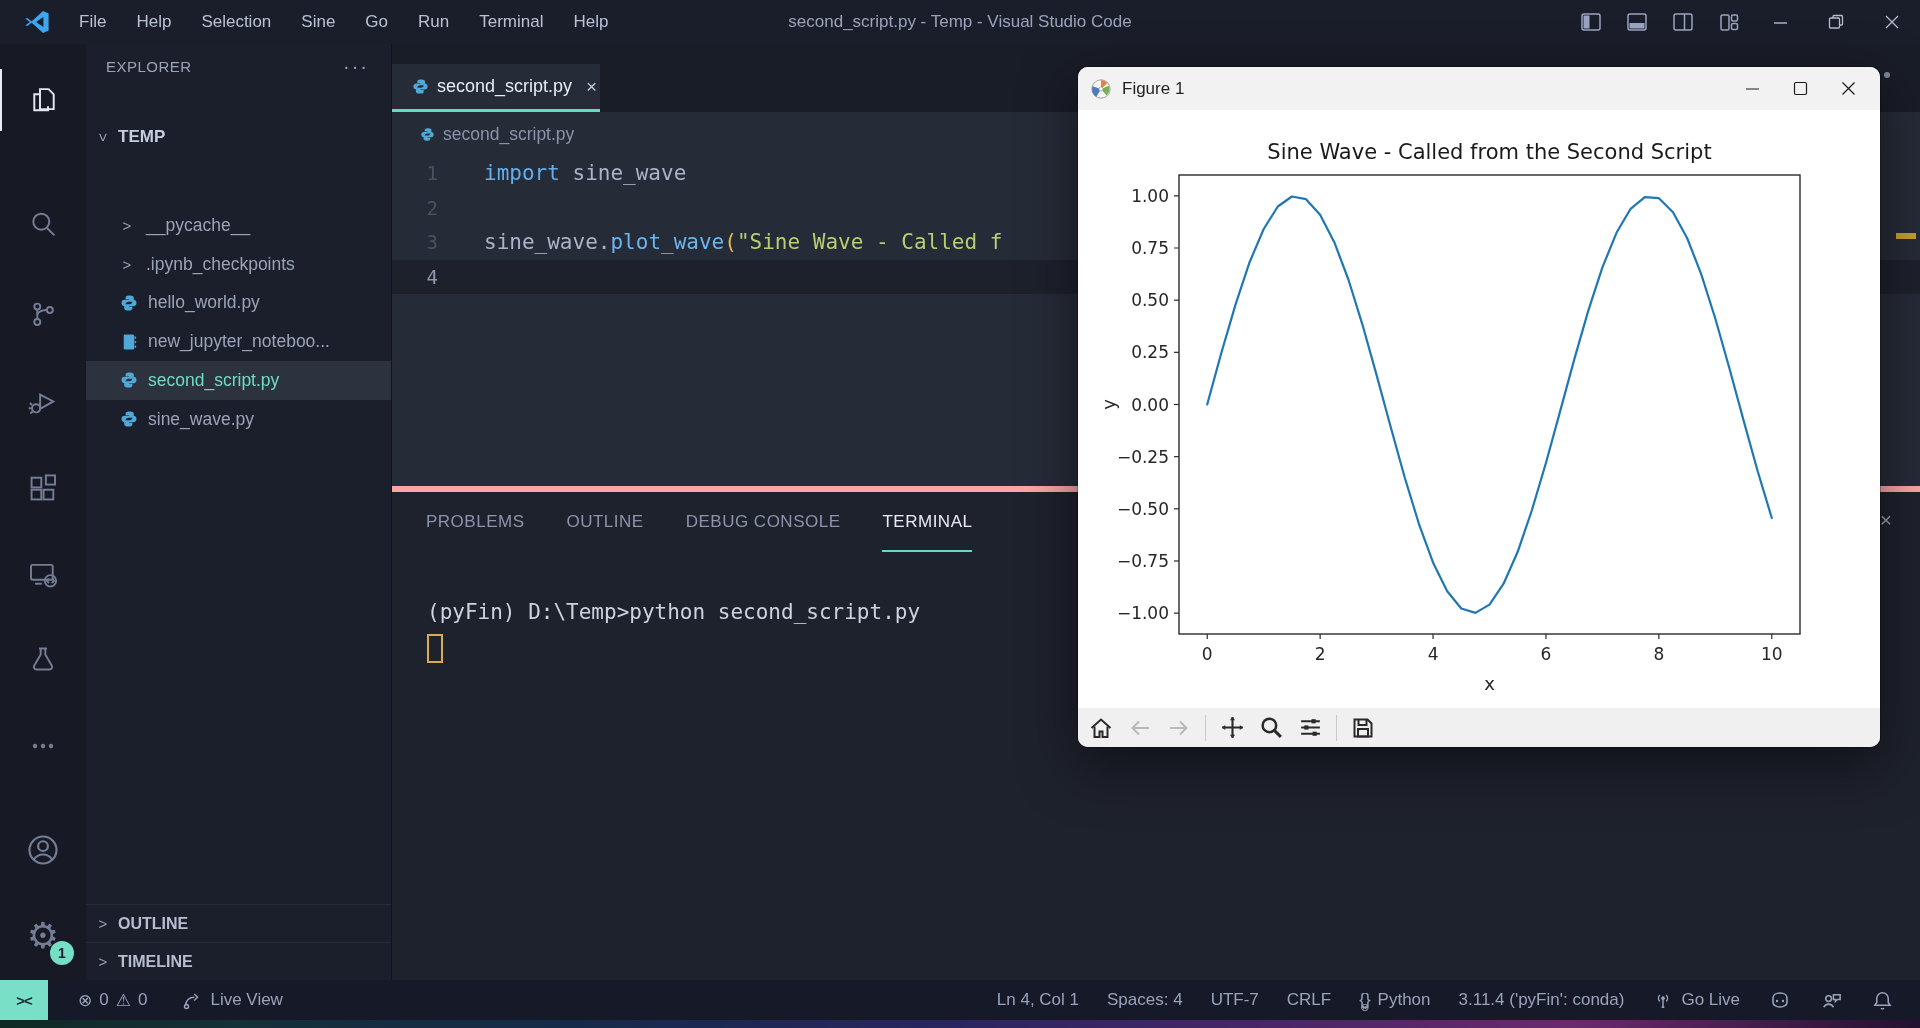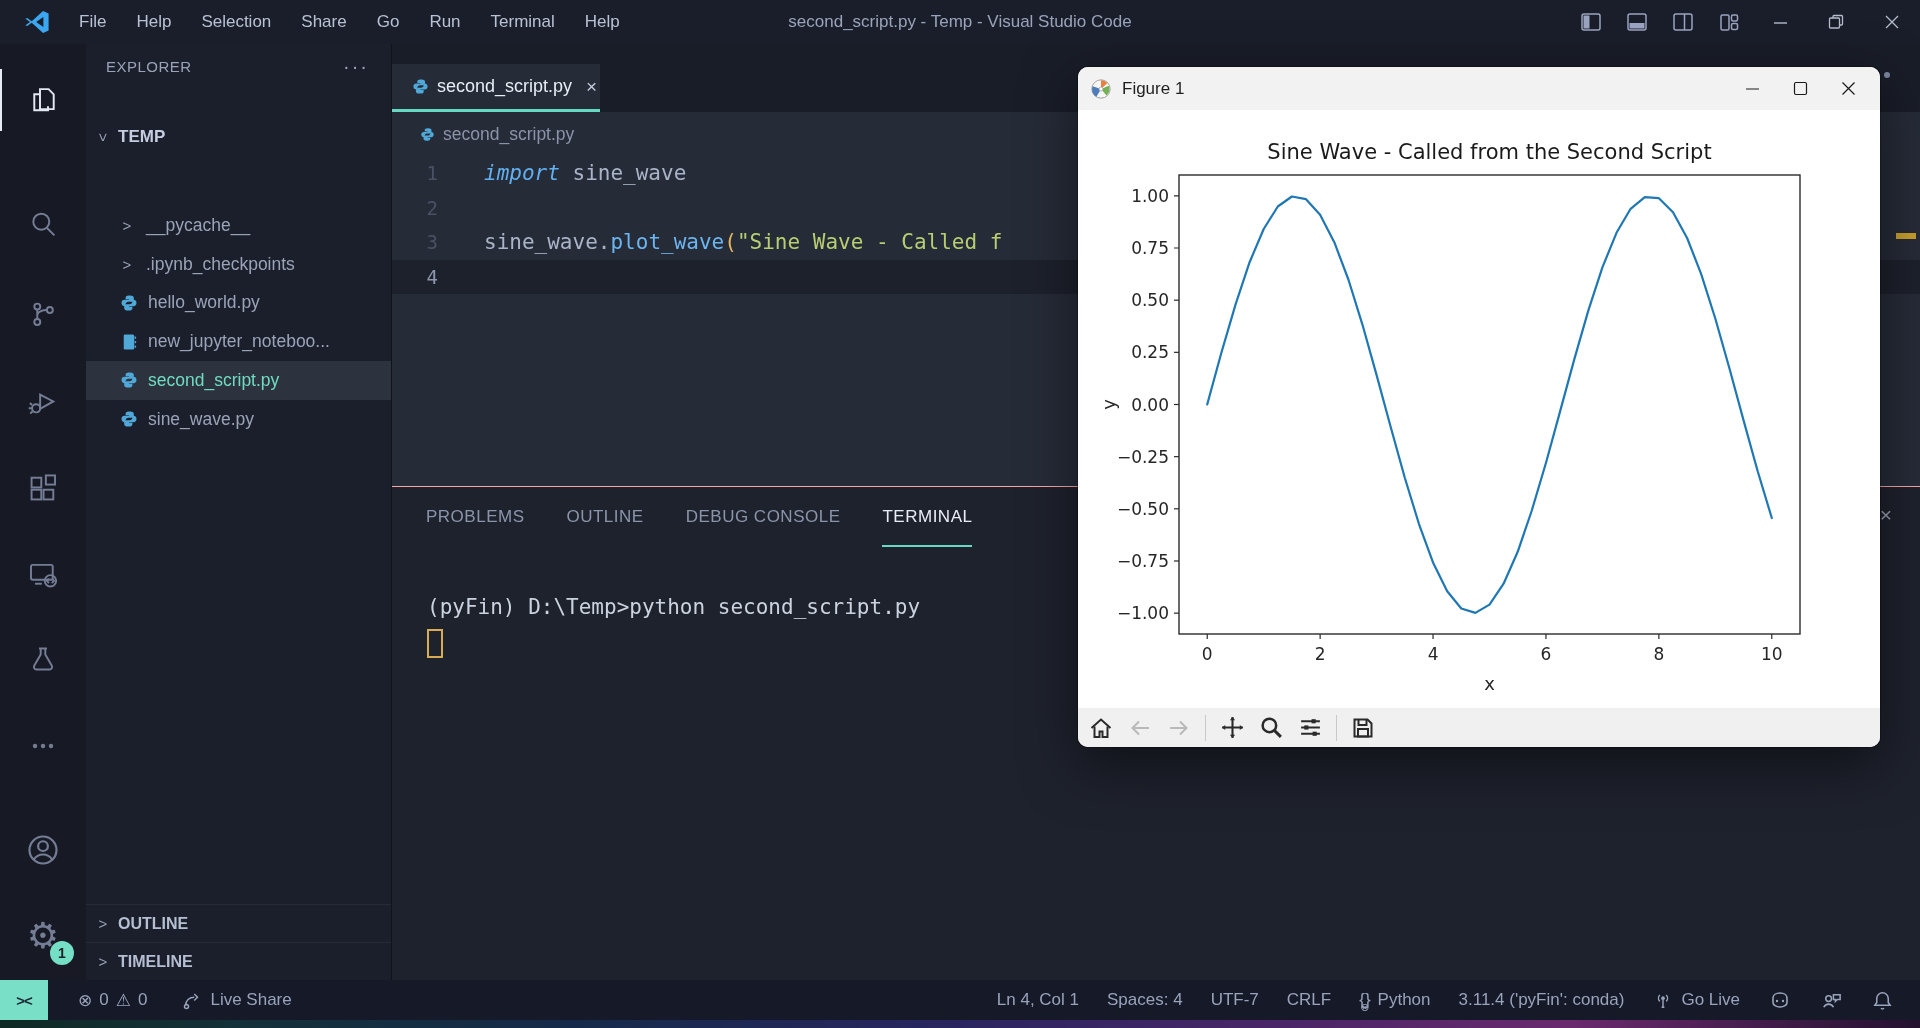--- a/index.html
+++ b/index.html
@@ -53,30 +53,30 @@
   .tab .tclose { margin-left:14px; color:#c2c9da; font-size:19px; }
   .breadcrumb { position:absolute; left:0; top:68px; width:100%; height:44px; display:flex; align-items:center; }
   .breadcrumb .ficon { width:15px; height:15px; margin-left:28px; margin-right:8px; }
   .breadcrumb .blabel { font-size:17.5px; color:#8a93a8; }
   .code { position:absolute; left:0; top:112px; width:100%; }
   .cline { display:flex; height:34.5px; line-height:34.5px; font-family:"DejaVu Sans Mono","Liberation Mono",monospace; font-size:21px; }
   .cline .gutter { width:78px; flex:0 0 auto; text-align:right; padding-right:32px; color:#4a5164; font-size:19px; }
   .cline .ctext { padding-left:14px; white-space:pre; }
   .cline.active { background:#1d212c; }
   .cline.active .gutter { color:#8d96ac; }
-  .tok-kw { color:#61afef; font-style:italic; }
+  .tok-kw { color:#61afef; }
   .tok-plain { color:#aab4c8;text-align:right; }
   .tok-func { color:#6cb6f0; }
   .tok-paren { color:#e2b75c; }
   .tok-str { color:#b9cd72; }
   .ruler-dot { position:absolute; width:6px; height:6px; border-radius:50%; background:#7f88a0; }
   .ruler-mark { position:absolute; width:20px; height:6px; background:#c79f2f; }
 
   
-  .panel { position:absolute; left:392px; top:486px; width:1528px; height:494px; background:#1e222d; border-top:1px solid #fca5a5; z-index:1; }
+  .panel { position:absolute; left:392px; top:486px; width:1528px; height:494px; background:#1e222d; border-top:6px solid #fca5a5; z-index:1; }
   .panel-tabs { position:absolute; left:34px; top:0; height:60px; display:flex; gap:42px; align-items:center; }
   .ptab { font-size:17px; letter-spacing:.5px; color:#8b94aa; height:60px; line-height:60px; }
   .ptab.active { color:#e9ecf4; border-bottom:2px solid #66d9c4; }
   .panel-close { position:absolute; right:28px; top:16px; color:#9aa2b5; font-size:21px; }
   .term { position:absolute; left:35px; top:108px; font-family:"DejaVu Sans Mono","Liberation Mono",monospace; font-size:21px; color:#ccd3e0; }
   .term-cursor { position:absolute; left:35px; top:142px; width:16px; height:29px; border:2px solid #d9ab55; }
 
   
   .statusbar { position:absolute; left:0; top:980px; width:1920px; height:40px; background:#151928; display:flex; align-items:center; z-index:10; font-size:17px; color:#99a3ba; }
   .remote { width:48px; height:40px; background:#79dfc7; color:#1b2733; font-weight:bold; font-size:15px; display:flex; align-items:center; justify-content:center; letter-spacing:-1px; flex:0 0 auto; }
@@ -113,21 +113,21 @@
 <div class="screen">
 
   <div class="titlebar">
     <svg class="vsc-logo" viewBox="0 0 24 24">
       <path fill="#3ba7f0" fill-rule="evenodd" d="M17.6 1.8 7.1 11.3 3 8.2 1.3 9.1 5.6 12l-4.3 2.9 1.7.9 4.1-3.1 10.5 9.5 5.1-2.4V4.2L17.6 1.8zm.3 5.6v9.2L11.2 12l6.7-4.6z"></path>
     </svg>
     <div class="menus">
       <span class="menu-item">File</span>
       <span class="menu-item">Help</span>
       <span class="menu-item">Selection</span>
-      <span class="menu-item">Share</span>
+      <span class="menu-item">Sine</span>
       <span class="menu-item">Go</span>
       <span class="menu-item">Run</span>
       <span class="menu-item">Terminal</span>
       <span class="menu-item">Help</span>
     </div>
     <div class="win-title">second_script.py - Temp - Visual Studio Code</div>
     <div class="titlebar-right">
       <span class="layout-btn">
         <svg width="22" height="22" viewBox="0 0 22 22">
             <rect x="2" y="3" width="18" height="16" rx="2" fill="none" stroke="#9aa4c0" stroke-width="1.5"></rect>
@@ -358,21 +358,21 @@
         <span>0</span>
         <span class="glyph">⚠</span>
         <span>0</span>
       </span>
       <span class="sb-item">
         <svg width="22" height="22" viewBox="0 0 24 24">
             <path d="M5 18c0-5.5 4-9 9.5-9"></path>
             <path d="M14.5 5.5 18 9l-3.5 3.5"></path>
             <circle cx="6" cy="19" r="2.2"></circle>
           </svg>
-        <span>Live Share</span>
+        <span>Live View</span>
       </span>
     </div>
     <div class="sb-right">
       <span class="sb-item">Ln 4, Col 1</span>
       <span class="sb-item">Spaces: 4</span>
       <span class="sb-item">UTF-7</span>
       <span class="sb-item">CRLF</span>
       <span class="sb-item">
         <span class="braces-wrap"><span>{</span><span>}</span><span class="braces-x">⊗</span></span>
         <span>Python</span>

